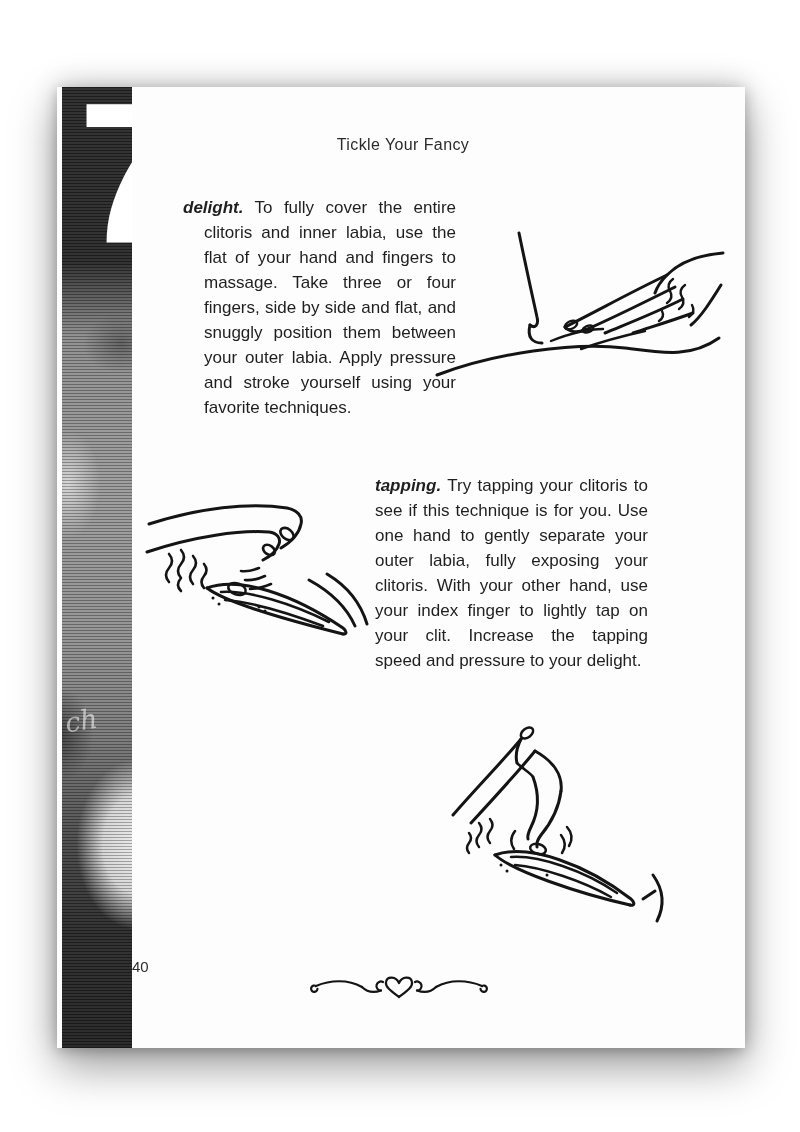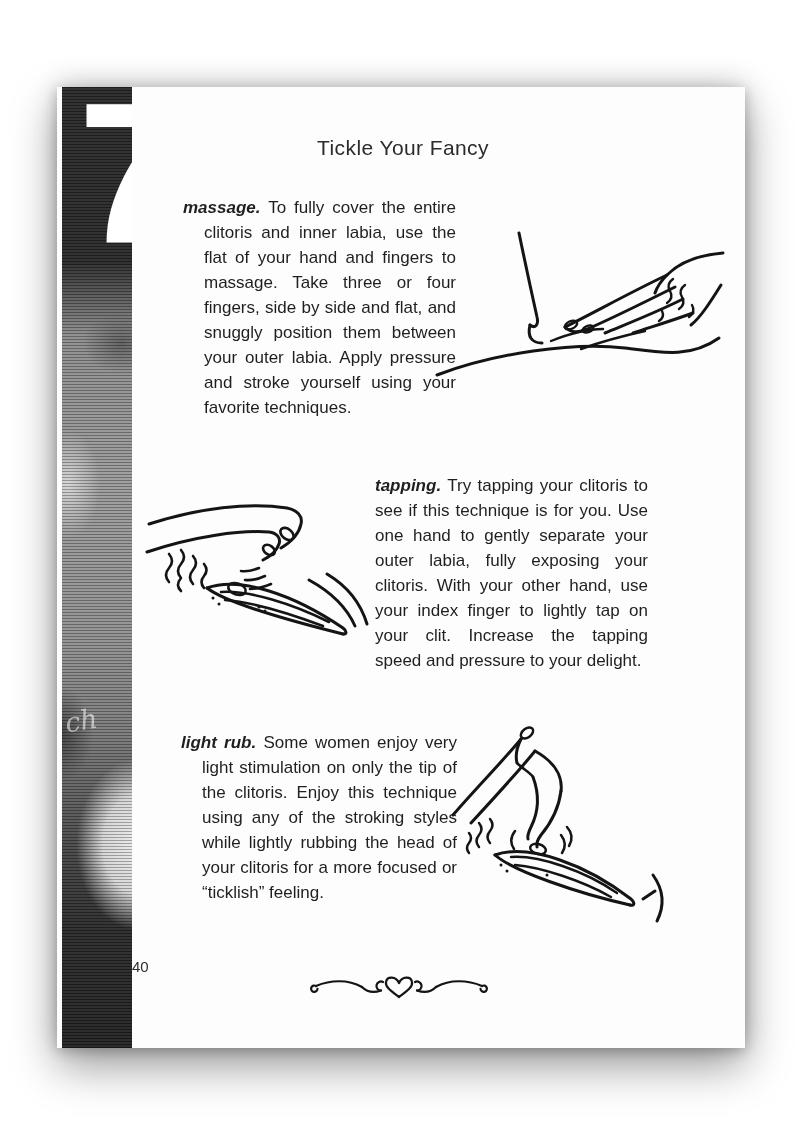--- a/index.html
+++ b/index.html
@@ -41,21 +41,21 @@
   }
   .sidebar-script{
     position:absolute;left:3px;top:618px;z-index:2;
     font-family:"DejaVu Serif", serif;font-style:italic;
     font-size:27px;color:rgba(255,255,255,0.55);
     transform:rotate(-9deg);
   }
   
   .page-title{
     position:absolute;left:126px;top:49px;width:440px;
-    text-align:center;font-size:21px;color:#2b2b2b;letter-spacing:0.4px;
+    text-align:center;font-size:16px;color:#2b2b2b;letter-spacing:0.4px;
   }
   .body-text{
     position:absolute;color:#1f1f1f;font-size:17px;line-height:25px;
     text-align:justify;
   }
   .hang{padding-left:21px;text-indent:-21px;}
   .plabel{font-weight:bold;font-style:italic;}
   .p-massage{left:126px;top:91px;width:252px;}
   .p-tapping{left:318px;top:369px;width:273px;}
   .p-lightrub{left:124px;top:626px;width:255px;}
@@ -80,21 +80,21 @@
 <div class="page">
 
   <div class="sidebar">
     <div class="chapter-number">7</div>
     <div class="sidebar-photo"></div>
     <div class="sidebar-script">ch</div>
   </div>
 
   <div class="page-title">Tickle Your Fancy</div>
 
-  <p class="body-text hang p-massage"><span class="plabel">massage.</span> <span>To fully cover the entire clitoris and inner labia, use the flat of your hand and fingers to massage. Take three or four fingers, side by side and flat, and snuggly position them between your outer labia. Apply pressure and stroke yourself using your favorite techniques.</span></p>
+  <p class="body-text hang p-massage"><span class="plabel">delight.</span> <span>To fully cover the entire clitoris and inner labia, use the flat of your hand and fingers to massage. Take three or four fingers, side by side and flat, and snuggly position them between your outer labia. Apply pressure and stroke yourself using your favorite techniques.</span></p>
 
   <div class="illo illo-massage">
     <svg viewBox="0 0 296 176" aria-hidden="true">
       <g class="ink" stroke-width="3">
         <path d="M6,150 C64,128 142,117 194,123 C232,128 260,133 288,113"></path>
         <path d="M88,8 C95,42 102,74 106,92 C108,100 104,104 99,100"></path>
         <path d="M99,100 C96,112 101,118 111,118"></path>
         <path d="M292,28 C266,30 248,38 236,50 C230,56 226,62 224,68"></path>
         <path d="M236,50 C202,66 166,86 134,102"></path>
         <path d="M134,102 C140,108 148,108 154,104"></path>
@@ -144,21 +144,20 @@
       </g>
       <g fill="#141414" stroke="none">
         <circle cx="72" cy="130" r="1.5"></circle>
           <circle cx="78" cy="136" r="1.5"></circle>
         <circle cx="118" cy="139" r="1.5"></circle>
           <circle cx="124" cy="143" r="1.5"></circle>
       </g>
     </svg>
   </div>
 
-  <p class="body-text hang p-lightrub"><span class="plabel">light rub.</span> <span>Some women enjoy very light stimulation on only the tip of the clitoris. Enjoy this technique using any of the stroking styles while lightly rubbing the head of your clitoris for a more focused or “ticklish” feeling.</span></p>
 
   <div class="illo illo-lightrub">
     <svg viewBox="0 0 248 236" aria-hidden="true">
       <g class="ink" stroke-width="3">
         <path d="M16,112 C40,84 66,58 84,36"></path>
         <path d="M34,120 C58,94 82,68 98,48"></path>
         <path d="M98,48 C116,58 126,72 124,88"></path>
         <path d="M84,36 C80,44 78,52 80,60"></path>
         <path d="M124,88 C122,104 114,120 104,132 C101,136 99,140 100,144"></path>
         <path d="M96,74 C102,90 102,108 94,124 C92,128 90,132 91,136"></path>

